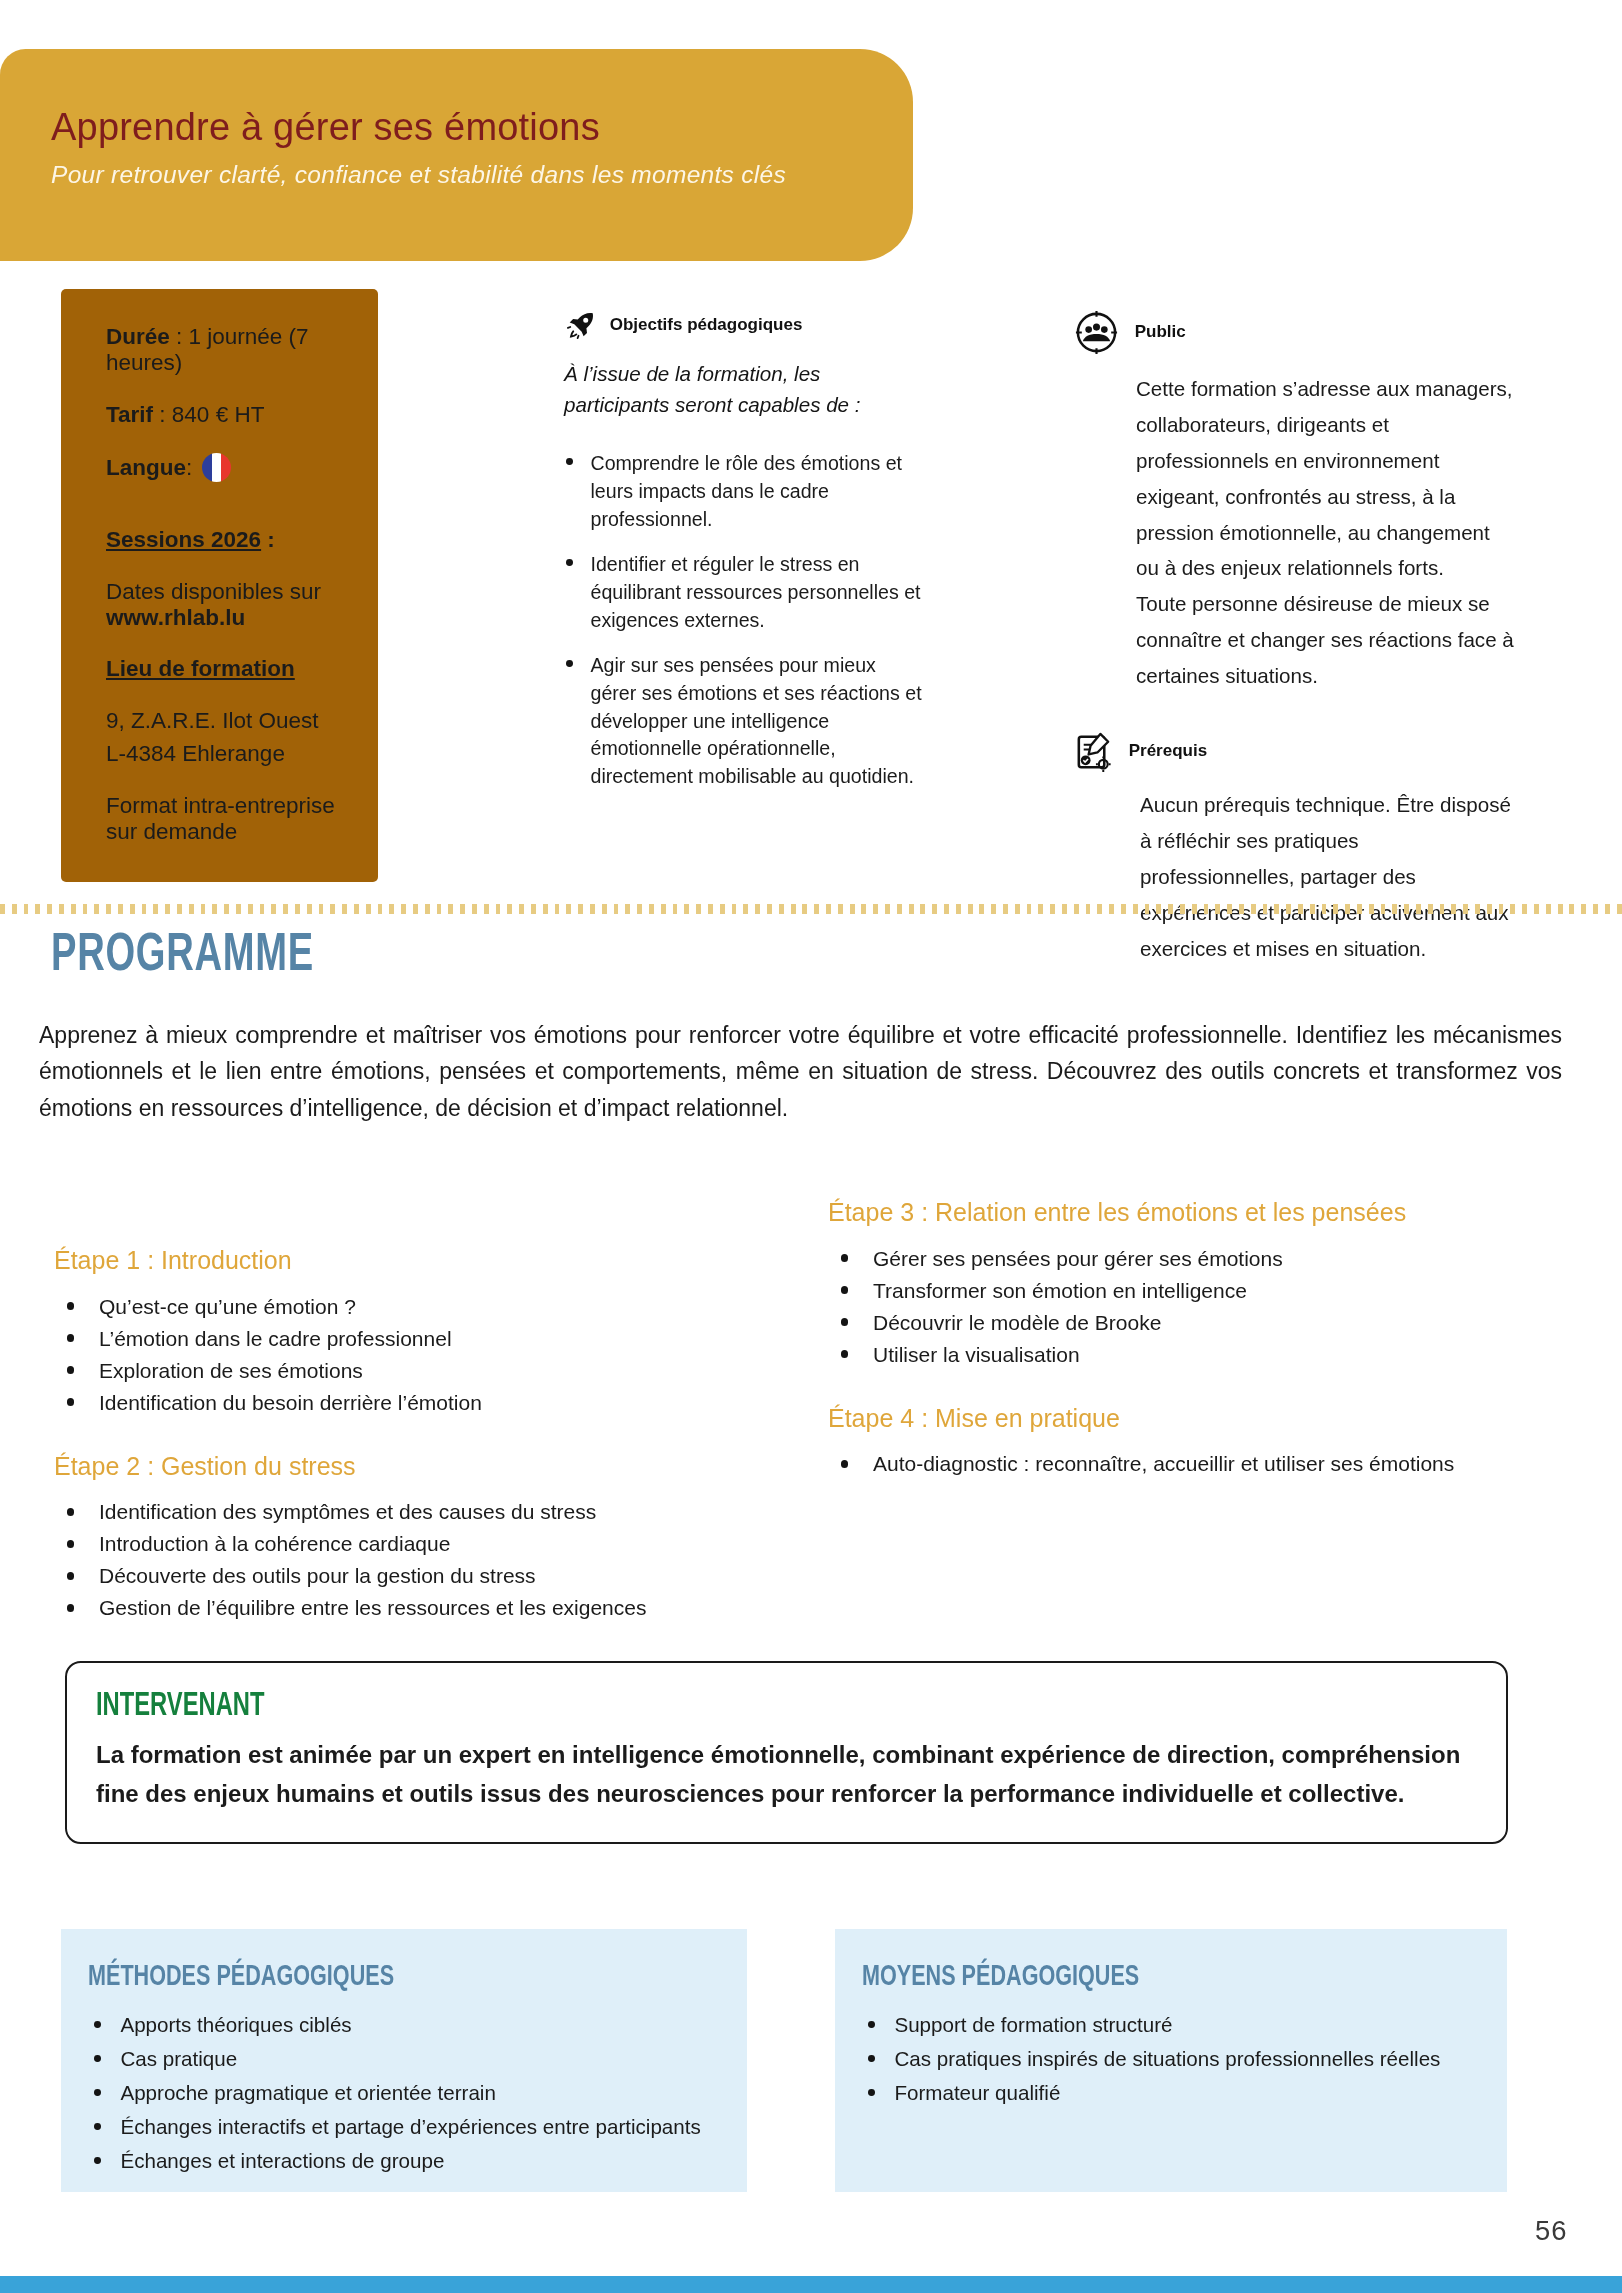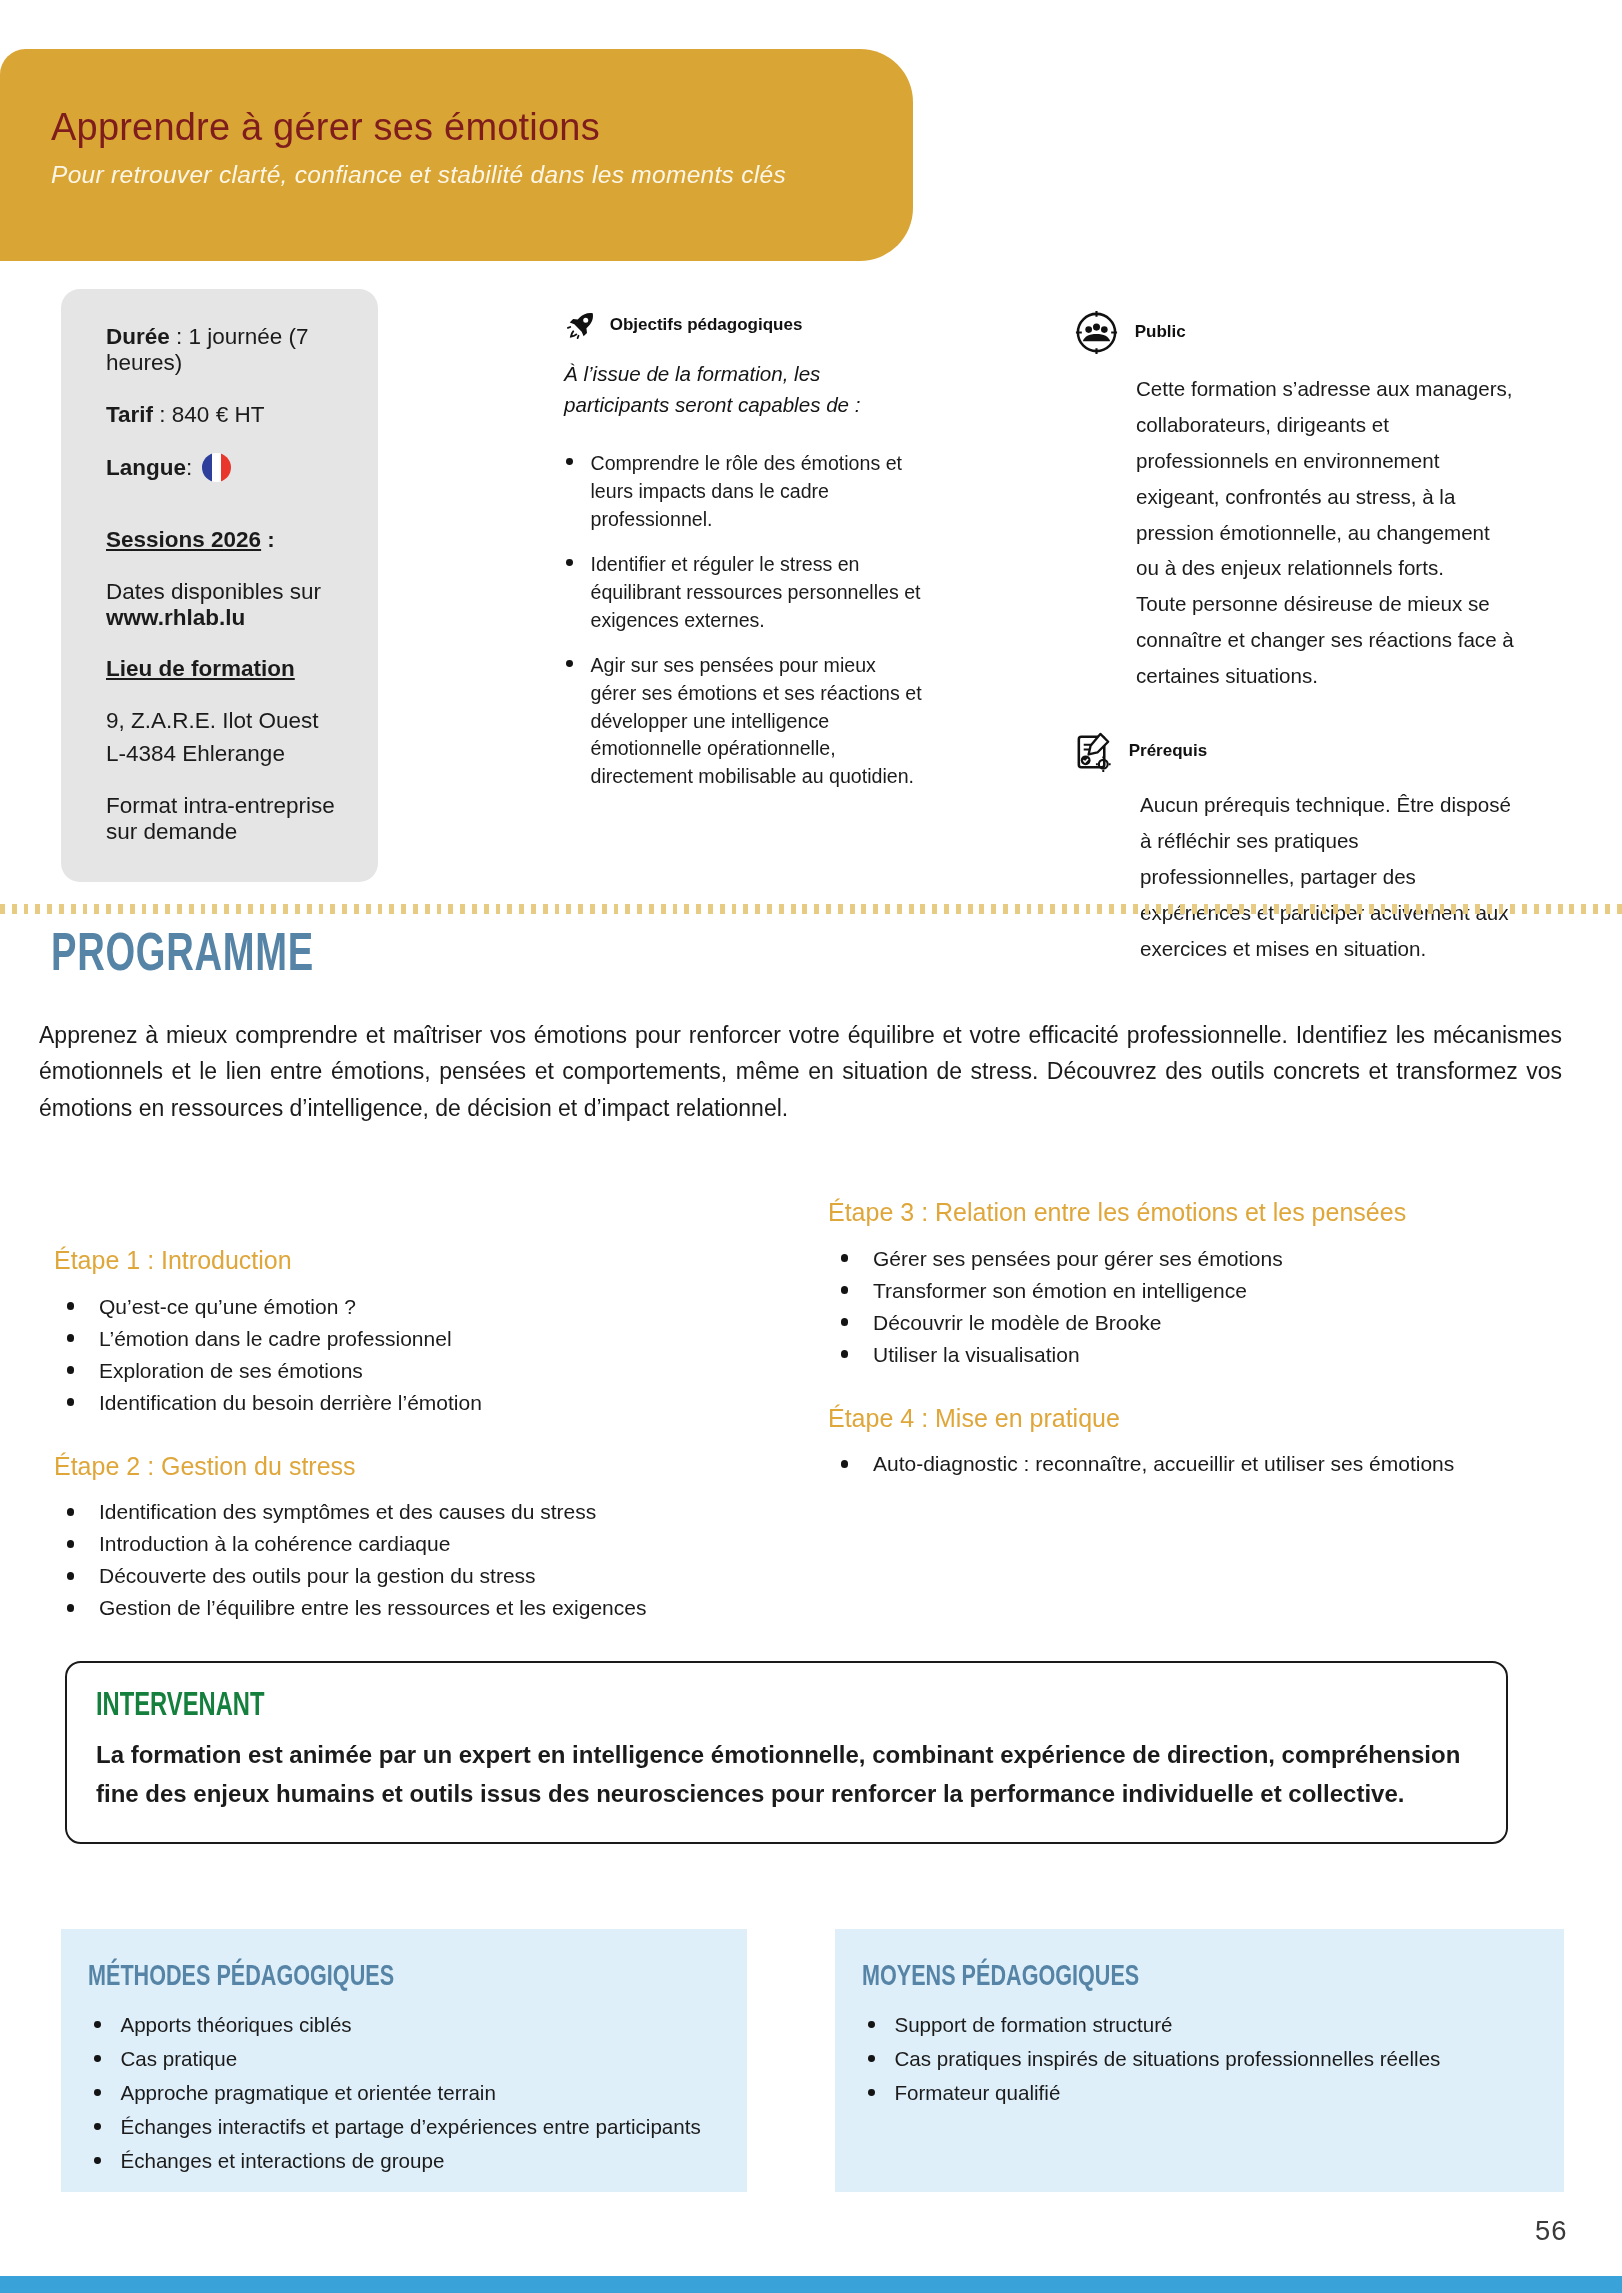--- a/index.html
+++ b/index.html
@@ -14,21 +14,21 @@
     background:#D9A636;border-radius:25.5px 53px 53px 0;
     box-sizing:border-box;padding:57px 39px 0 51px;
   }
   .header-title{color:#7f1d1d;font-size:38px;font-weight:normal;letter-spacing:0.2px;margin:0;}
   .header-subtitle{color:#fdf6e6;font-size:24.5px;font-style:italic;margin:11.8px 0 0;letter-spacing:0.3px;}
 
   
   .top-section{position:absolute;top:289px;left:0;width:1622px;height:608px;}
   .info-box{
     position:absolute;left:61px;top:0;width:317px;min-height:502px;
-    background:#e5e5e5;border-radius:19px;box-sizing:border-box;
+    background:#a16207;border-radius:5px;box-sizing:border-box;
     padding:35px 23.5px 29px 45px;font-size:22.5px;
   }
   .info-item{margin:0 0 25.5px;display:flex;align-items:center;}
   .info-item b{font-weight:bold;}
   .info-underline{font-weight:bold;text-decoration:underline;text-align:center;}
   .sessions{margin-top:45px;}
   .addr{margin:0 0 7.8px;}
   .addr-last{margin:0 0 25.5px;}
   .flag{
     display:inline-block;width:29px;height:29px;border-radius:50%;overflow:hidden;
@@ -80,21 +80,21 @@
   }
   .intervenant-title{font-size:33px;font-weight:bold;color:#15803d;margin:0 0 13.7px;}
   .intervenant-body{font-size:24px;font-weight:bold;line-height:1.6;margin:0;}
 
   
   .blue-box{
     position:absolute;top:1929px;height:263px;background:#DFEFF9;
     box-sizing:border-box;padding:29px 23.5px 19.6px 27.4px;
   }
   .box-methodes{left:61px;width:686px;}
-  .box-moyens{left:835px;width:729px;}
+  .box-moyens{left:835px;width:672px;}
   .box-title{font-size:30px;font-weight:bold;color:#5684A6;margin:0 0 15.7px;}
   .box-list li{font-size:20.6px;line-height:34px;position:relative;padding-left:32px;}
   .box-list .dot{left:5.9px;top:13.7px;width:6.9px;height:6.9px;}
 
   
   .page-number{position:absolute;top:2215px;left:1535px;font-size:27.4px;color:#3a3a3a;letter-spacing:1px;}
   .bottom-bar{position:absolute;bottom:0;left:0;width:1622px;height:17.6px;background:#39A3D9;}
 
   svg{display:block;}
 </style>

